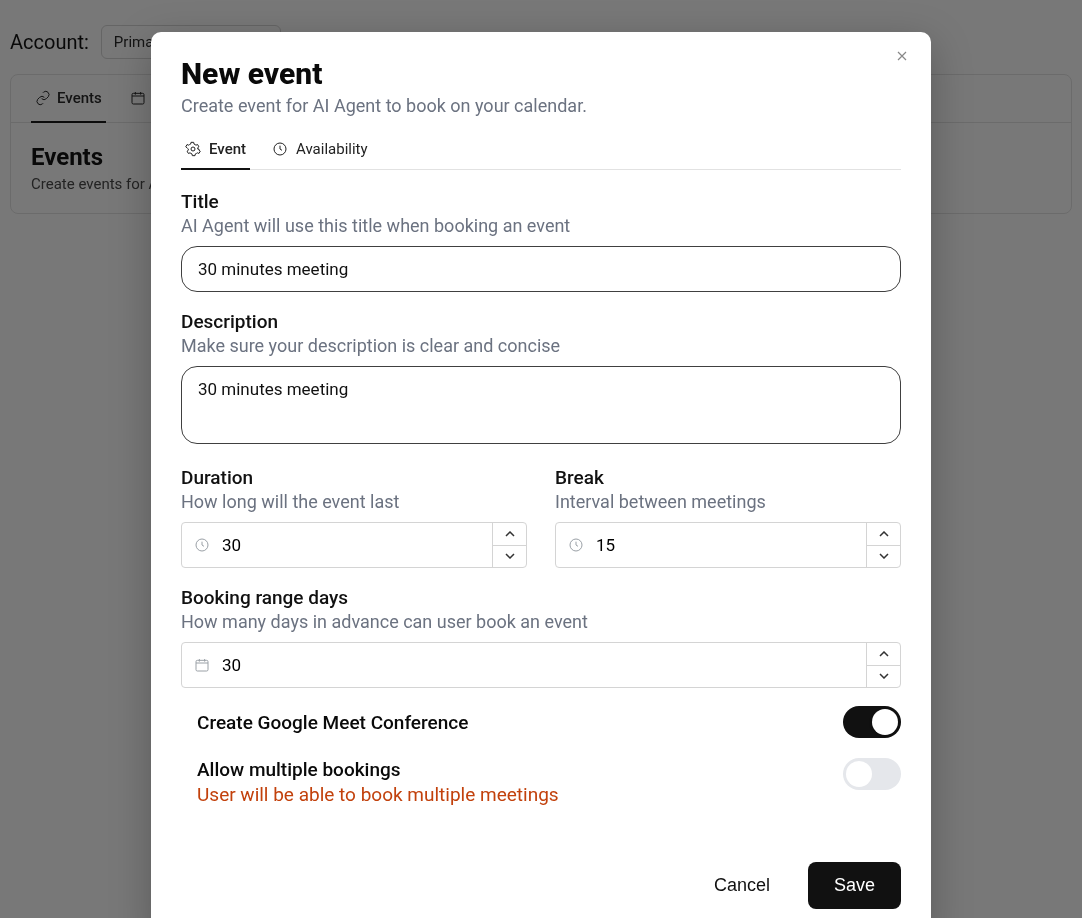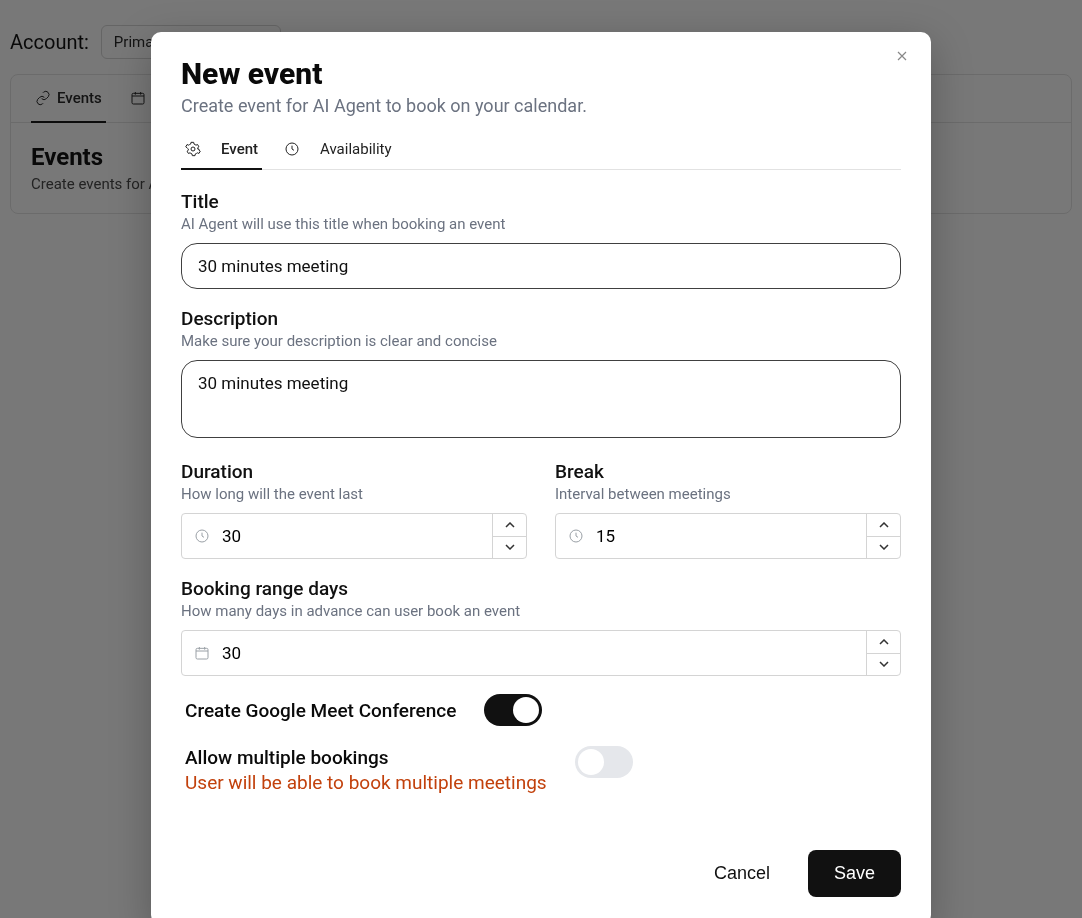--- a/index.html
+++ b/index.html
@@ -115,39 +115,39 @@
 
   .tabs {
     display: flex;
     gap: 18px;
     border-bottom: 1px solid #e2e2e2;
     margin-bottom: 20px;
   }
   .tab {
     display: flex;
     align-items: center;
-    gap: 20px;
+    gap: 8px;
     padding: 10px 4px;
     font-size: 15px;
     border-bottom: 2px solid transparent;
     margin-bottom: -1px;
     color: #222;
     cursor: pointer;
   }
   .tab.active { border-bottom-color: #111; font-weight: 500; }
 
   .field-group { margin-bottom: 18px; }
   .field-label {
     font-size: 19px;
     font-weight: 500;
     color: #111;
     margin: 0;
   }
   .field-hint {
-    font-size: 15px;
+    font-size: 18px;
     color: #6b7280;
     margin: 2px 0 10px 0;
   }
 
   .text-input, .textarea-input {
     width: 100%;
     border: 1px solid #404040;
     border-radius: 16px;
     padding: 12px 16px;
     font-size: 17px;
@@ -199,22 +199,22 @@
     justify-content: center;
     font-size: 11px;
     color: #333;
     cursor: pointer;
   }
   .stepper-btn:first-child { border-bottom: 1px solid #d4d4d4; }
 
   .toggle-row {
     display: flex;
     align-items: center;
-    justify-content: flex-start;
-    margin: 14px 0 10px 4px;
+    justify-content: space-between;
+    margin: 14px 0 10px 16px;
     gap: 28px;
   }
   .toggle-row .toggle-label {
     font-size: 19px;
     font-weight: 500;
   }
   .toggle-row .toggle-sub {
     font-size: 19px;
     color: #c2410c;
     margin: 2px 0 0 0;

